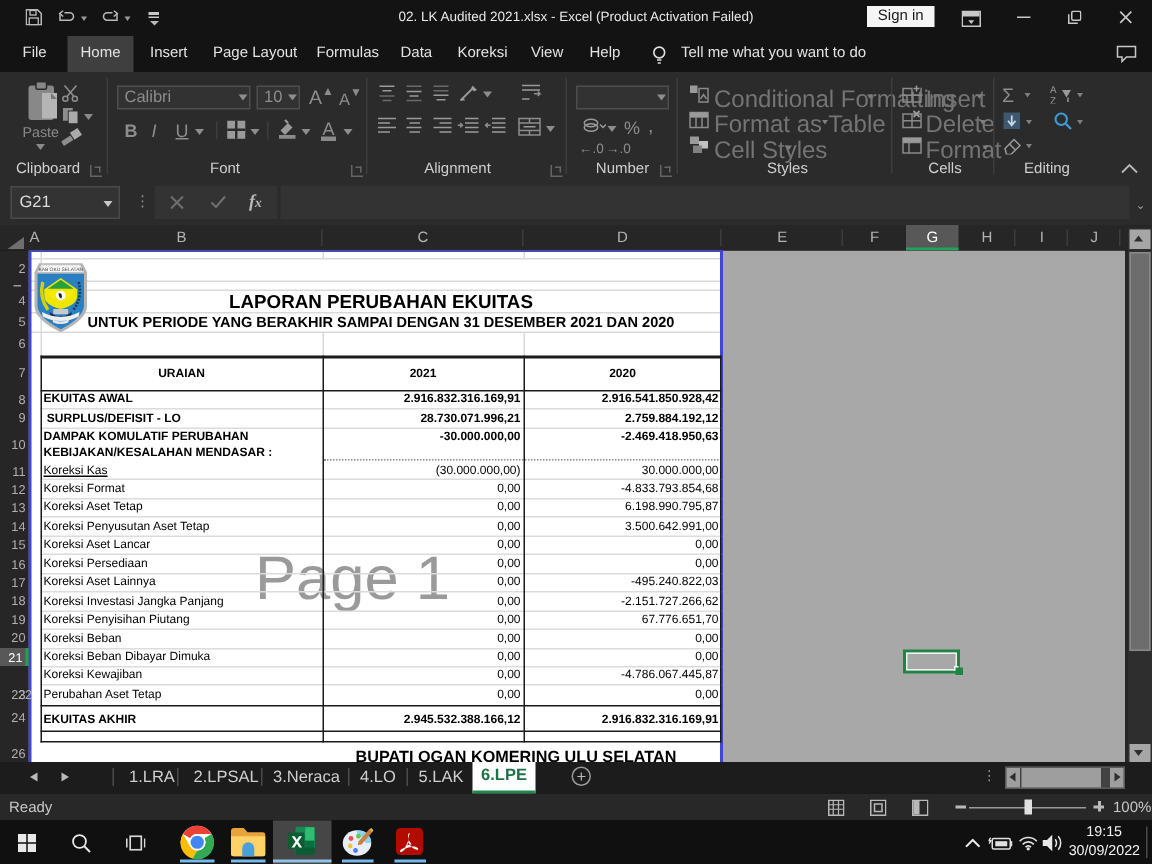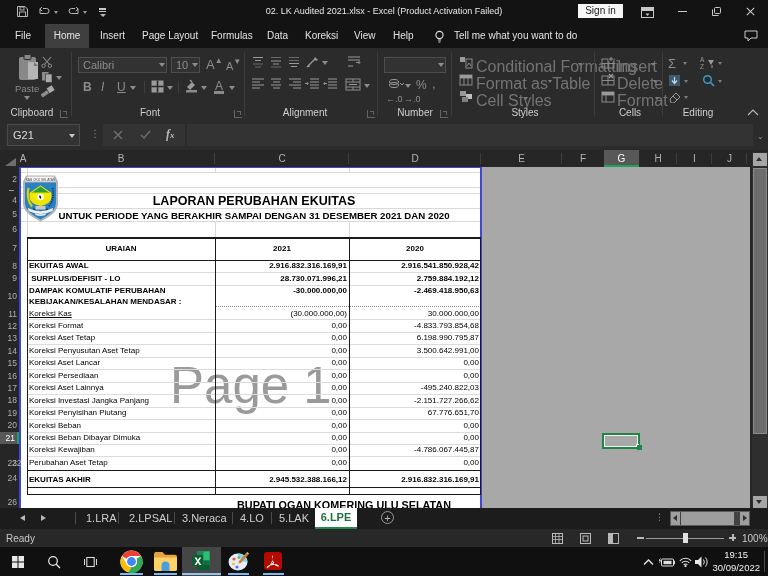--- a/index.html
+++ b/index.html
@@ -43,21 +43,21 @@
 #white{position:absolute;left:19px;top:0;width:463px;height:342px;background:#ffffff;}
 #grayout{position:absolute;left:482px;top:0;width:268px;height:342px;background:#a8a8a8;}
 .gl{position:absolute;background:#d9d9d9;}
 .blue{position:absolute;background:#3e46d2;}
 .tline{position:absolute;background:#1a1a1a;}
 .dotl{position:absolute;border-top:1px dotted #8a8a8a;height:0;}
 .lsep{position:absolute;background:#dcdcdc;height:1px;}
 .ct{position:absolute;color:#000;font-size:8px;white-space:nowrap;}
 .num{text-align:right;}
 .b{font-weight:bold;}
-#wm{position:absolute;left:170px;top:193px;width:160px;color:#9a9a9a;font-size:51px;line-height:51px;white-space:nowrap;}
+#wm{position:absolute;left:170px;top:193px;width:160px;color:#9a9a9a;font-size:41px;line-height:51px;white-space:nowrap;}
 
 #vscroll{position:absolute;left:752px;top:152px;width:16px;height:357px;background:#2e2e2e;}
 
 #tabbar{position:absolute;left:0;top:508px;width:768px;height:21px;background:#1c1c1c;color:#cfcfcf;font-size:11px;}
 #tabbar .st{position:absolute;top:0;height:20px;line-height:20px;}
 .tsep{position:absolute;top:4px;width:1px;height:12px;background:#4a4a4a;}
 
 #statusbar{position:absolute;left:0;top:529px;width:768px;height:18px;background:#282828;color:#c8c8c8;font-size:10px;}
 
 #taskbar{position:absolute;left:0;top:547px;width:768px;height:29px;background:#101010;color:#e8e8e8;}

